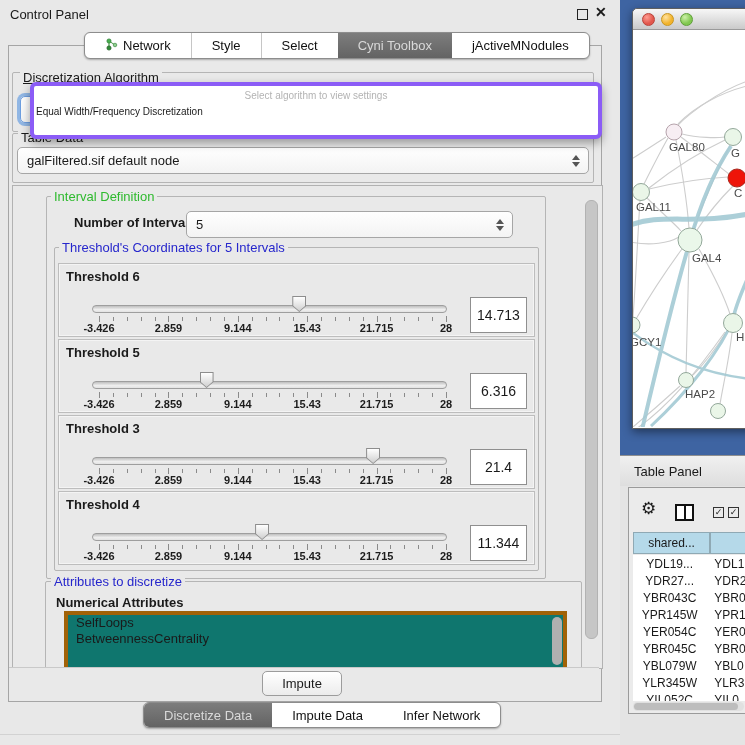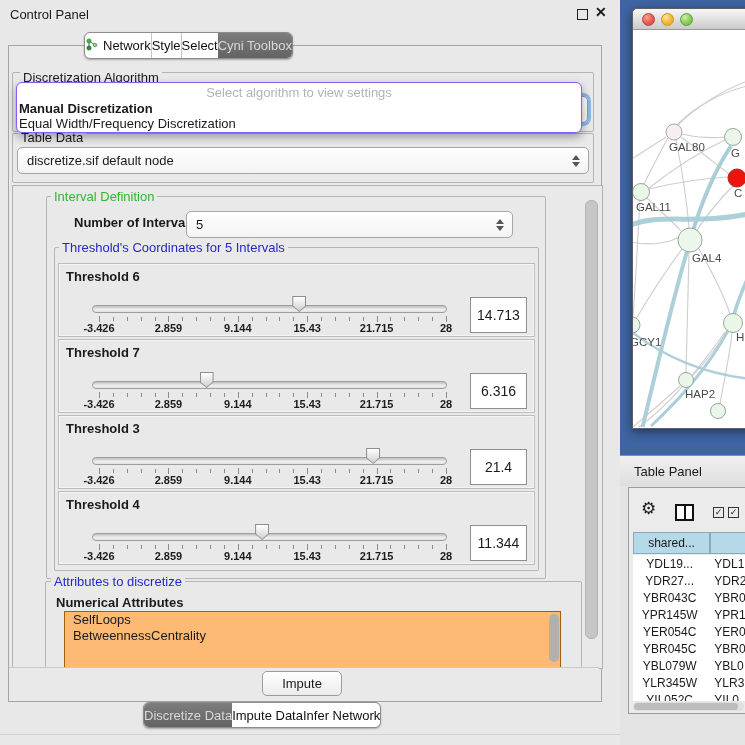--- a/index.html
+++ b/index.html
@@ -8,21 +8,21 @@
   .abs{position:absolute;}
 
   
   .cp-title{left:10px;top:7px;font-size:13px;}
   .float-icon{left:577px;top:9px;width:9px;height:9px;border:1.5px solid #222;background:transparent;}
   .close-icon{left:595px;top:4px;font-size:14px;font-weight:bold;}
 
   
   .seg{display:flex;background:#fff;border:1px solid #8d8d8d;border-radius:6px;overflow:hidden;
        box-shadow:0 1px 2px rgba(0,0,0,.28);}
-  .seg .si{display:flex;align-items:center;gap:5px;padding:0 0;font-size:13px;height:25px;color:#111;white-space:nowrap;}
+  .seg .si{display:flex;align-items:center;gap:5px;padding:0 20px;font-size:13px;height:25px;color:#111;white-space:nowrap;}
   .seg .si.sep{border-right:1px solid #c6c6c6;}
   .seg .si.sel{background:linear-gradient(#7d7d7d,#636363);color:#d9d9d9;}
   .topseg{left:84px;top:32px;z-index:20;}
   .botseg{left:143px;top:702px;}
   .botseg .si{height:24px;}
 
   
   .main-panel{left:8px;top:45px;width:592px;height:655px;border:1px solid #a5a5a5;background:#e9e9e9;}
   .gbox{border:1px solid #b5b5b5;border-radius:2px;}
   .glabel{background:#e9e9e9;padding:0 3px;font-size:13px;z-index:2;white-space:nowrap;}
@@ -33,22 +33,22 @@
   .combo{background:linear-gradient(#ffffff,#f3f3f3);border:1px solid #a6a6a6;border-radius:5px;
          display:flex;align-items:center;padding:0 9px;font-size:13px;}
   .combo .spin{position:absolute;right:9px;top:50%;transform:translateY(-50%);width:8px;height:12px;}
   .combo .spin:before{content:"";position:absolute;left:1px;top:0;border-left:4px solid transparent;
          border-right:4px solid transparent;border-bottom:5px solid #555;}
   .combo .spin:after{content:"";position:absolute;left:1px;bottom:0;border-left:4px solid transparent;
          border-right:4px solid transparent;border-top:5px solid #555;}
   .combo.focused{box-shadow:0 0 0 3px rgba(105,160,225,.7);border-color:#6d9ee0;}
 
   
-  .popup{left:16px;top:82px;width:564px;height:49px;background:#fff;border:1px solid #8b5cf6;border-radius:6px;
-         box-shadow:0 4px 10px rgba(0,0,0,.35);z-index:30;font-size:13px;overflow:hidden;}
+  .popup{left:30px;top:82px;width:564px;height:49px;background:#fff;border:4px solid #8b5cf6;border-radius:6px;
+         box-shadow:0 4px 10px rgba(0,0,0,.35);z-index:30;font-size:10px;overflow:hidden;}
   .popup .hint{color:#b3b3b3;text-align:center;height:18px;line-height:19px;}
   .popup .opt{height:15px;line-height:15px;padding-left:2px;}
   .popup .opt.b{font-weight:bold;}
 
   
   .scrollpane{left:12px;top:185px;width:589px;height:482px;border:1px solid #b2b2b2;background:#e9e9e9;overflow:hidden;}
   .vthumb{position:absolute;right:4px;top:14px;width:11px;height:437px;background:#c6c6c6;border:1px solid #b2b2b2;border-radius:6px;}
 
   
   .tbox{position:absolute;width:475px;height:72px;background:#e9e9e9;border:1px solid #bdbdbd;
@@ -60,21 +60,21 @@
   .thumb:before{content:"";position:absolute;inset:0;clip-path:polygon(50% 100%,0 62%,0 0,100% 0,100% 62%);background:#8d8d8d;}
   .thumb:after{content:"";position:absolute;inset:1px;clip-path:polygon(50% 100%,0 62%,0 0,100% 0,100% 62%);
          background:linear-gradient(#ffffff,#cfcfcf);}
   .tick{position:absolute;top:53px;width:1px;height:4px;background:#8a8a8a;}
   .tick.major{top:52px;height:6px;}
   .scale span{position:absolute;top:58px;transform:translateX(-50%);font-size:11px;font-weight:bold;color:#1c1c1c;}
   .valbox{position:absolute;left:411px;top:33px;width:55px;height:34px;background:#fff;border:1px solid #8f8f8f;
           display:flex;align-items:center;justify-content:center;font-size:14px;}
 
   
-  .attr-list{background:#fdba74;border:1px solid #a16207;overflow:hidden;}
+  .attr-list{background:#0f766e;border:4px solid #a16207;overflow:hidden;}
   .attr-list .items div{padding-left:8px;line-height:16px;font-size:13px;}
   .attr-vthumb{position:absolute;right:1px;top:2px;width:10px;height:48px;background:#b0b0b0;border-radius:5px;}
 
   
   .apply-row{left:9px;top:667px;width:590px;height:32px;border-top:1px solid #c9c9c9;background:#e9e9e9;}
   .apply-btn{left:262px;top:671px;width:78px;height:23px;background:linear-gradient(#ffffff,#ececec);
              border:1px solid #9c9c9c;border-radius:5px;display:flex;align-items:center;justify-content:center;font-size:13px;}
   .statusline{left:0;top:734px;width:620px;height:1px;background:#d2d2d2;}
 
   
@@ -131,40 +131,42 @@
     </div>
     <div class="si sep">
         <span>Style</span>
       </div>
     <div class="si">
         <span>Select</span>
       </div>
     <div class="si sel">
         <span>Cyni Toolbox</span>
       </div>
+    <div class="si">
+        <span>jActiveMNodules</span>
+      </div>
   </div>
 
   <div class="abs main-panel"></div>
 
   <div class="abs gbox" style="left:12px;top:72px;width:580px;height:58px;"></div>
   <div class="abs glabel" style="left:20px;top:70px;text-decoration:underline;">Discretization Algorithm</div>
   <div class="abs combo focused" style="left:20px;top:96px;width:548px;height:25px;">
     <span class="spin"></span>
   </div>
 
   <div class="abs popup">
     <div class="hint">Select algorithm to view settings</div>
-    <div class="opt b">Manual Discretization</div>
     <div class="opt">Equal Width/Frequency Discretization</div>
   </div>
 
   <div class="abs gbox" style="left:12px;top:133px;width:580px;height:48px;"></div>
   <div class="abs glabel" style="left:18px;top:130px;">Table Data</div>
   <div class="abs combo" style="left:17px;top:147px;width:552px;height:25px;">
-    <span>discretize.sif default node</span>
+    <span>galFiltered.sif default node</span>
     <span class="spin"></span>
   </div>
 
   <div class="abs scrollpane">
 
     <div class="abs gbox" style="left:33px;top:10px;width:498px;height:381px;"></div>
     <div class="abs glabel green" style="left:38px;top:3px;">Interval Definition</div>
 
     <div class="abs" style="left:61px;top:29px;font-weight:bold;">Number of Intervals</div>
     <div class="abs combo" style="left:173px;top:25px;width:307px;height:25px;">
@@ -211,21 +213,21 @@
           <span style="left: 40px;">-3.426</span>
           <span style="left: 109.4px;">2.859</span>
           <span style="left: 178.8px;">9.144</span>
           <span style="left: 248.2px;">15.43</span>
           <span style="left: 317.6px;">21.715</span>
           <span style="left: 387px;">28</span>
         </div>
       <div class="valbox">14.713</div>
     </div>
     <div class="tbox" style="left:45px;top:153px;">
-      <div class="ttl">Threshold 7</div>
+      <div class="ttl">Threshold 5</div>
       <div class="track"></div>
       <div class="thumb" style="left: 140.569px;"></div>
       <div class="ticks">
           <i class="tick major" style="left: 40px;"></i>
           <i class="tick" style="left: 53.88px;"></i>
           <i class="tick" style="left: 67.76px;"></i>
           <i class="tick" style="left: 81.64px;"></i>
           <i class="tick" style="left: 95.52px;"></i>
           <i class="tick major" style="left: 109.4px;"></i>
           <i class="tick" style="left: 123.28px;"></i>

